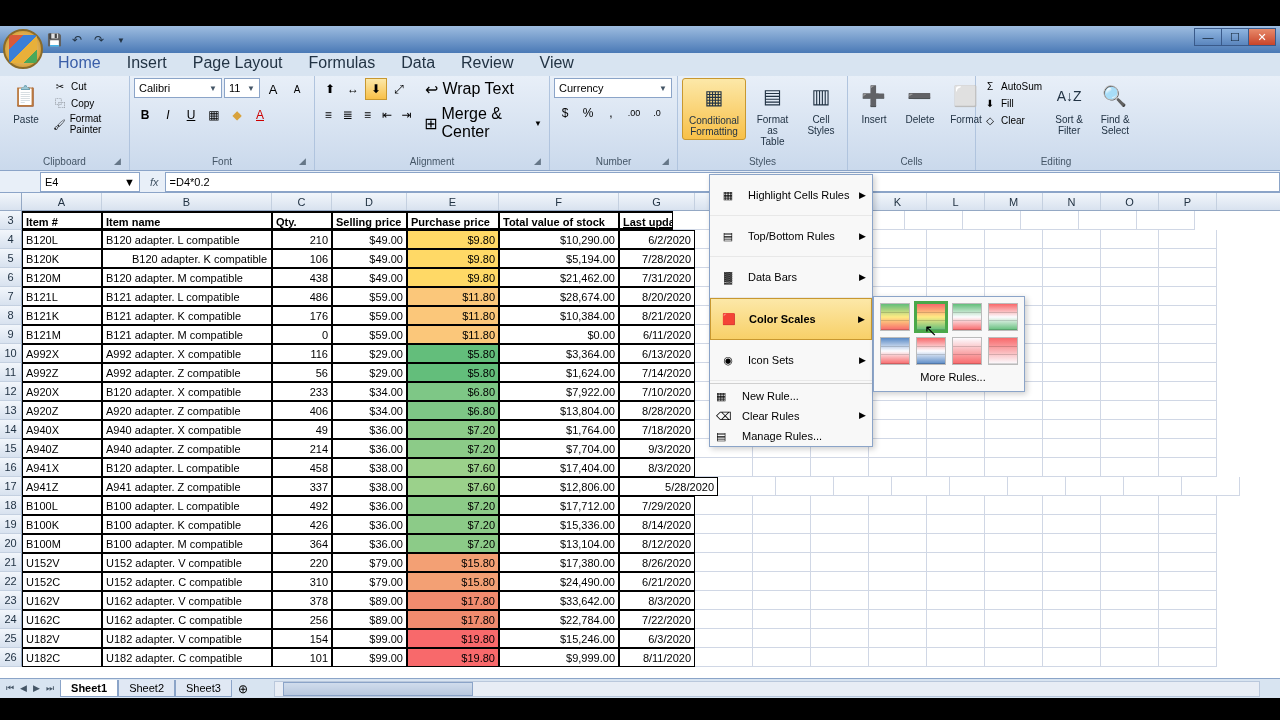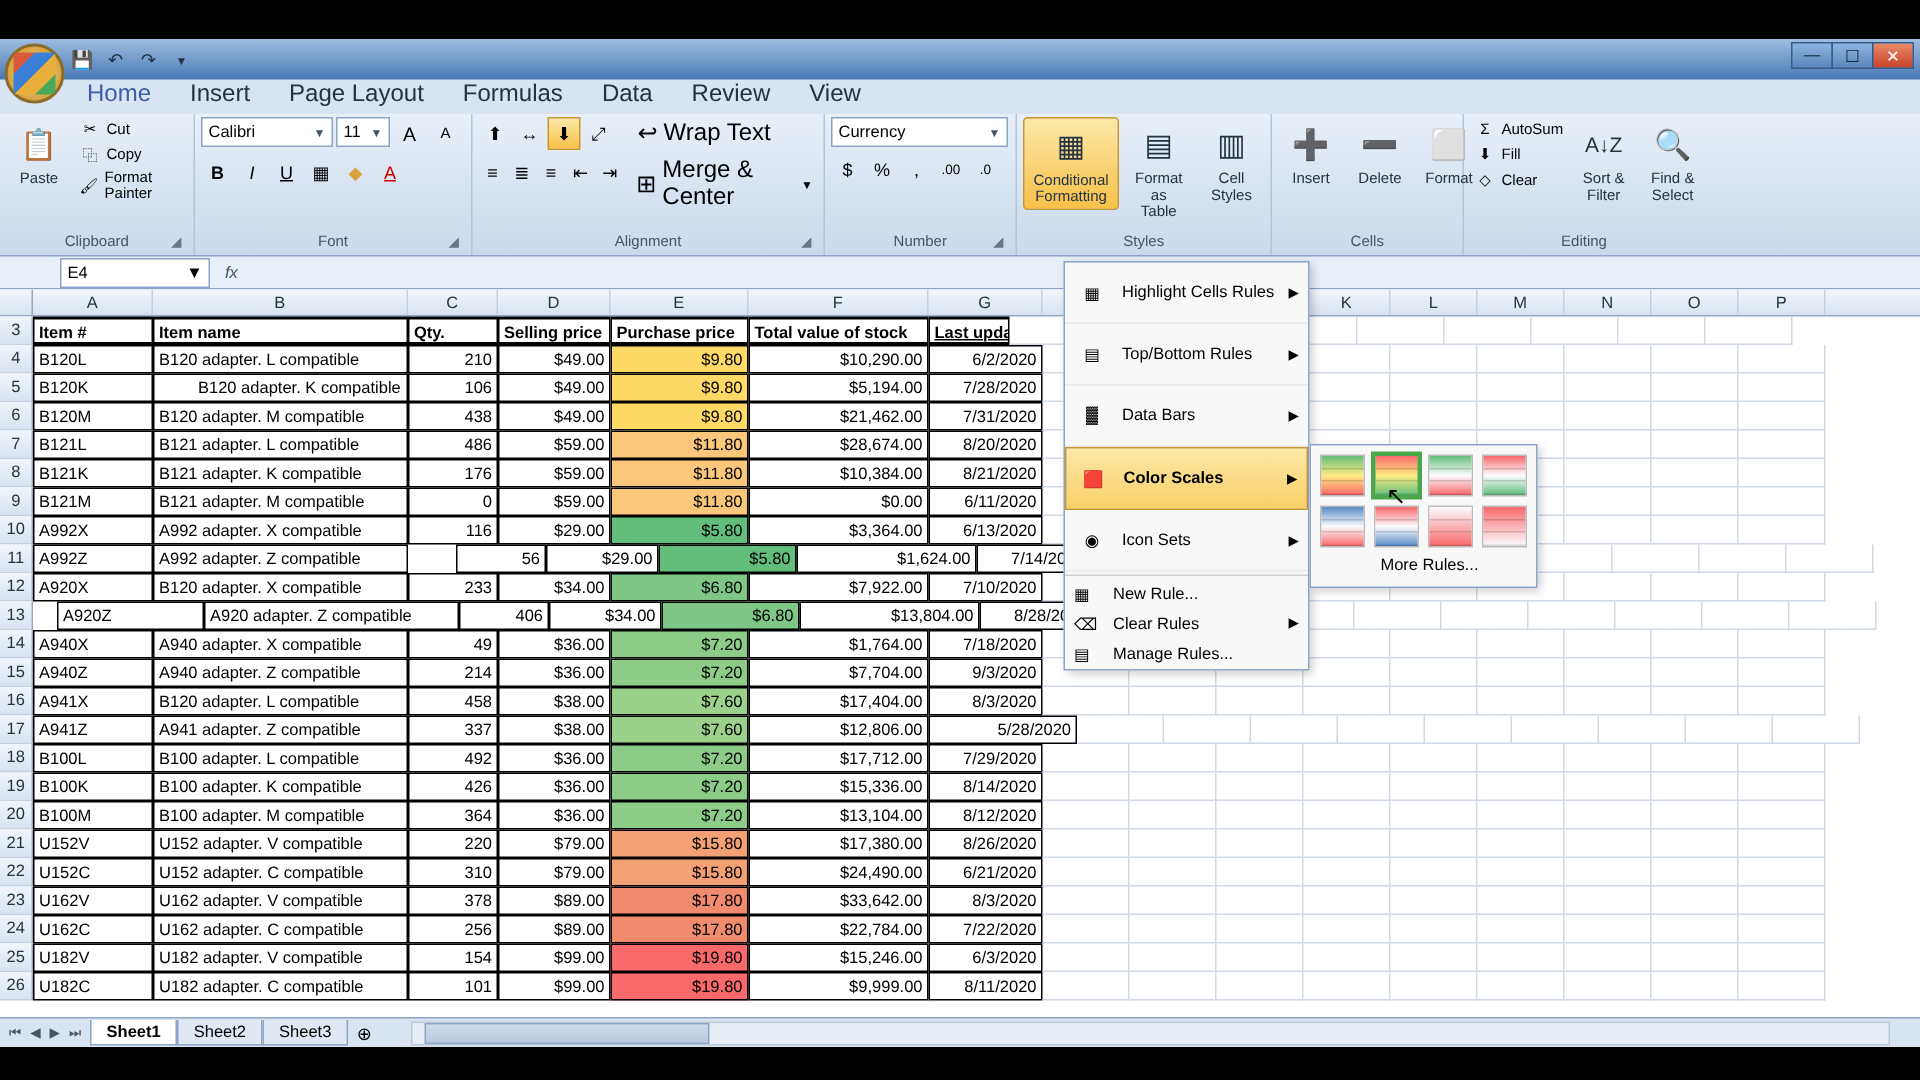--- a/index.html
+++ b/index.html
@@ -302,20 +302,23 @@
       <div class="group-label">Editing</div>
     </div>
   </div>
 
   <div class="formula-bar">
     <div class="namebox">
         <span>E4</span>
         <span class="arr">▼</span>
       </div>
     <span class="fx-icon">fx</span>
+    <div class="formula-input">
+        <span>=D4*0.2</span>
+      </div>
   </div>
 
   <div class="grid-area">
     <div class="col-headers" id="colheaders">
         <div class="corner"></div>
         <div class="col-h" style="width: 80px;">A</div>
         <div class="col-h" style="width: 170px;">B</div>
         <div class="col-h" style="width: 60px;">C</div>
         <div class="col-h" style="width: 75px;">D</div>
         <div class="col-h" style="width: 92px;">E</div>
@@ -481,21 +484,21 @@
           <div class="cell" style="width: 58px;"></div>
           <div class="cell" style="width: 58px;"></div>
           <div class="cell" style="width: 58px;"></div>
           <div class="cell" style="width: 58px;"></div>
           <div class="cell" style="width: 58px;"></div>
         </div>
         <div class="row">
           <div class="row-h">11</div>
           <div class="cell datacell " style="width: 80px;">A992Z</div>
           <div class="cell datacell " style="width: 170px;">A992 adapter. Z compatible</div>
-          <div class="cell datacell num" style="width: 60px; margin-left: 32px;">56</div>
+          <div class="cell datacell num" style="width: 60px;">56</div>
           <div class="cell datacell num" style="width: 75px;">$29.00</div>
           <div class="cell datacell num" style="width: 92px; background: rgb(99, 190, 123);">$5.80</div>
           <div class="cell datacell num" style="width: 120px;">$1,624.00</div>
           <div class="cell datacell num" style="width: 76px;">7/14/2020</div>
           <div class="cell" style="width: 58px;"></div>
           <div class="cell" style="width: 58px;"></div>
           <div class="cell" style="width: 58px;"></div>
           <div class="cell" style="width: 58px;"></div>
           <div class="cell" style="width: 58px;"></div>
           <div class="cell" style="width: 58px;"></div>
@@ -517,21 +520,21 @@
           <div class="cell" style="width: 58px;"></div>
           <div class="cell" style="width: 58px;"></div>
           <div class="cell" style="width: 58px;"></div>
           <div class="cell" style="width: 58px;"></div>
           <div class="cell" style="width: 58px;"></div>
           <div class="cell" style="width: 58px;"></div>
           <div class="cell" style="width: 58px;"></div>
         </div>
         <div class="row">
           <div class="row-h">13</div>
-          <div class="cell datacell " style="width: 98px; margin-left: 16px;">A920Z</div>
+          <div class="cell datacell " style="width: 80px;">A920Z</div>
           <div class="cell datacell " style="width: 170px;">A920 adapter. Z compatible</div>
           <div class="cell datacell num" style="width: 60px;">406</div>
           <div class="cell datacell num" style="width: 75px;">$34.00</div>
           <div class="cell datacell num" style="width: 92px; background: rgb(126, 199, 134);">$6.80</div>
           <div class="cell datacell num" style="width: 120px;">$13,804.00</div>
           <div class="cell datacell num" style="width: 76px;">8/28/2020</div>
           <div class="cell" style="width: 58px;"></div>
           <div class="cell" style="width: 58px;"></div>
           <div class="cell" style="width: 58px;"></div>
           <div class="cell" style="width: 58px;"></div>

